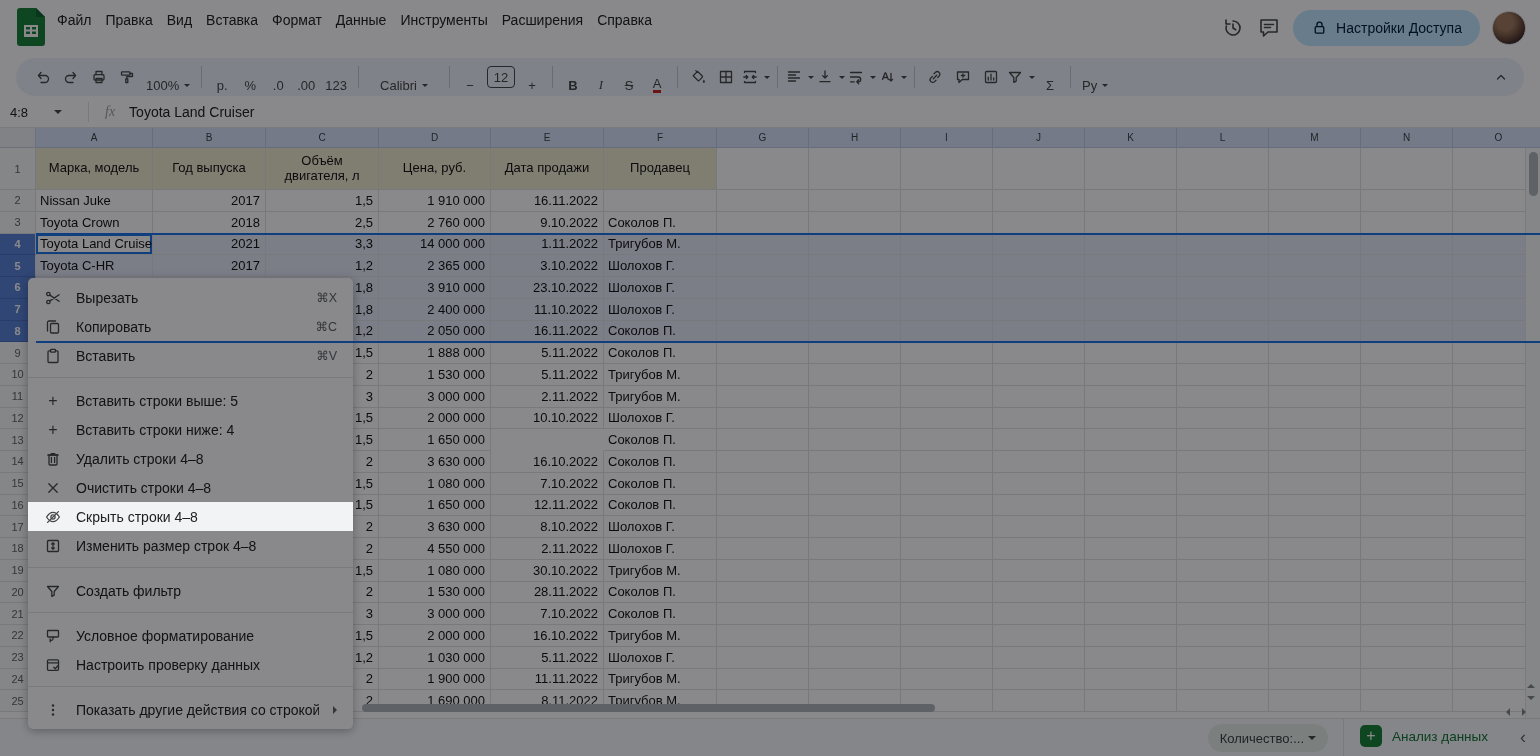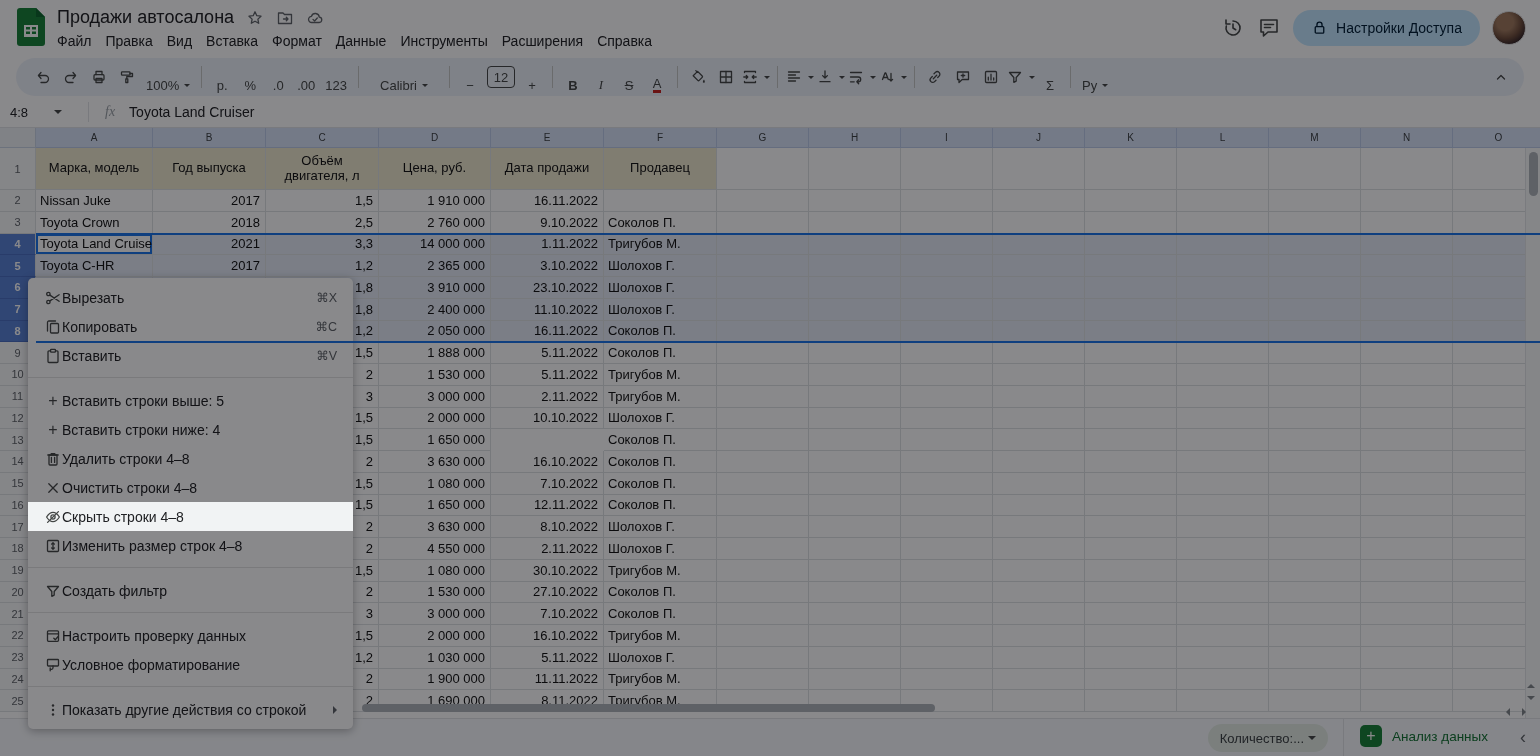--- a/index.html
+++ b/index.html
@@ -69,21 +69,21 @@
   .stats-pill { position:absolute; right:212px; top:5px; height:28px; border-radius:14px; background:#e4ede5; display:flex; align-items:center; padding:0 12px; font-size:13px; color:#3c4043; gap:4px; }
   .stats-pill::after { content:""; border:4px solid transparent; border-top-color:#444746; margin-top:4px; }
   .fdiv2 { position:absolute; right:196px; top:0; width:1px; height:38px; background:#e1e3e6; }
   .explore { position:absolute; right:52px; top:6px; display:flex; align-items:center; gap:10px; }
   .explore-ico { width:22px; height:22px; border-radius:5px; background:#188038; color:#fff; display:flex; align-items:center; justify-content:center; font-size:16px; }
   .explore-lbl { font-size:13.5px; color:#137333; font-weight:500; }
   .panel-collapse { position:absolute; right:14px; top:8px; font-size:18px; color:#5f6368; }
 
   
   .ctx { position:absolute; left:28px; top:278px; width:325px; background:#fff; border-radius:5px; box-shadow:0 2px 10px rgba(0,0,0,.3); padding:5px 0; }
-  .mi { display:flex; align-items:center; height:29px; padding:0 16px; gap:0; }
+  .mi { display:flex; align-items:center; height:29px; padding:0 16px; gap:14px; }
   .mi-ico { width:18px; height:18px; color:#444746; display:flex; align-items:center; justify-content:center; font-size:15px; flex:0 0 auto; }
   .mi-ico svg { width:18px; height:18px; }
   .mi-lbl { font-size:14px; color:#202124; flex:1; white-space:nowrap; overflow:hidden; }
   .mi-sc { font-size:12.5px; color:#5f6368; }
   .mi-sub { width:0; height:0; border:4.5px solid transparent; border-left-color:#5f6368; margin-right:-4px; }
   .mdiv { height:1px; background:#e3e3e3; margin:7px 0 8px 0; }
   .mi.hl { position:relative; z-index:60; background:#f1f3f4; }
 
   
   .dim { position:absolute; inset:0; background:rgba(4,5,8,0.47); z-index:50; pointer-events:none; }
@@ -95,34 +95,20 @@
 
   <header class="topbar">
     <div class="logo">
       <svg viewBox="0 0 28 38">
           <path fill="#188038" d="M3 0h16l9 9v26a3 3 0 0 1-3 3H3a3 3 0 0 1-3-3V3a3 3 0 0 1 3-3z"></path>
           <path fill="#0d652d" d="M19 0l9 9h-9z"></path>
           <path fill="#fff" d="M7 17h14v12H7zm2 2v2.5h4V19zm6 0v2.5h4V19zm-6 4.5V26h4v-2.5zm6 0V26h4v-2.5z"></path>
         </svg>
     </div>
     <div class="title-block">
-      <div class="title-row">
-        <span class="doc-title">Продажи автосалона</span>
-        <span class="title-ico"><svg viewBox="0 0 18 18" fill="none" stroke="currentColor" stroke-width="1.3" stroke-linejoin="round">
-              <path d="M9 2.8l1.8 3.9 4.2.5-3.1 2.9.8 4.2L9 12.2l-3.7 2.1.8-4.2L3 7.2l4.2-.5z"></path>
-            </svg></span>
-        <span class="title-ico"><svg viewBox="0 0 18 18" fill="none" stroke="currentColor" stroke-width="1.3" stroke-linejoin="round">
-              <path d="M2.5 4h4.5L8.5 5.5h7v9h-13z"></path>
-              <path d="M7.5 10h4.5M10.3 8.2 12 10l-1.7 1.8" stroke-linecap="round"></path>
-            </svg></span>
-        <span class="title-ico"><svg viewBox="0 0 18 18" fill="none" stroke="currentColor" stroke-width="1.3" stroke-linejoin="round" stroke-linecap="round">
-              <path d="M5.8 13.5a3.1 3.1 0 0 1-.3-6.2 4 4 0 0 1 7.8.8 2.7 2.7 0 0 1-.5 5.4z"></path>
-              <path d="M7 10.4l1.6 1.6 2.7-3"></path>
-            </svg></span>
-      </div>
       <nav class="menubar">
           <span class="menu-item">Файл</span>
           <span class="menu-item">Правка</span>
           <span class="menu-item">Вид</span>
           <span class="menu-item">Вставка</span>
           <span class="menu-item">Формат</span>
           <span class="menu-item">Данные</span>
           <span class="menu-item">Инструменты</span>
           <span class="menu-item">Расширения</span>
           <span class="menu-item">Справка</span>
@@ -672,21 +658,21 @@
           <div class="cell " style="width: 92px; height: 21.75px;"></div>
           <div class="cell " style="width: 92px; height: 21.75px;"></div>
           <div class="cell " style="width: 92px; height: 21.75px;"></div>
         </div>
         <div class="grow" style="height: 21.75px;">
           <div class="rn">20</div>
           <div class="cell la" style="width: 117px; height: 21.75px;"></div>
           <div class="cell ra" style="width: 113px; height: 21.75px;"></div>
           <div class="cell ra" style="width: 113px; height: 21.75px;">2</div>
           <div class="cell ra" style="width: 112px; height: 21.75px;">1 530 000</div>
-          <div class="cell ra" style="width: 113px; height: 21.75px;">27.10.2022</div>
+          <div class="cell ra" style="width: 113px; height: 21.75px;">28.11.2022</div>
           <div class="cell la" style="width: 113px; height: 21.75px;">Соколов П.</div>
           <div class="cell " style="width: 92px; height: 21.75px;"></div>
           <div class="cell " style="width: 92px; height: 21.75px;"></div>
           <div class="cell " style="width: 92px; height: 21.75px;"></div>
           <div class="cell " style="width: 92px; height: 21.75px;"></div>
           <div class="cell " style="width: 92px; height: 21.75px;"></div>
           <div class="cell " style="width: 92px; height: 21.75px;"></div>
           <div class="cell " style="width: 92px; height: 21.75px;"></div>
           <div class="cell " style="width: 92px; height: 21.75px;"></div>
           <div class="cell " style="width: 92px; height: 21.75px;"></div>
@@ -893,35 +879,35 @@
           <svg viewBox="0 0 18 18" fill="none" stroke="currentColor" stroke-width="1.3" stroke-linecap="round" stroke-linejoin="round">
             <path d="M3.5 4.5h11l-4.3 5v3.6l-2.4 1.2V9.5z"></path>
           </svg>
         </span>
         <span class="mi-lbl">Создать фильтр</span>
       </div>
       <div class="mdiv"></div>
       <div class="mi">
         <span class="mi-ico">
           <svg viewBox="0 0 18 18" fill="none" stroke="currentColor" stroke-width="1.3" stroke-linecap="round" stroke-linejoin="round">
+            <rect x="3.5" y="3.5" width="11" height="6.5" rx="0.8"></rect>
+            <path d="M9 10v1.8a1.5 1.5 0 0 1-1.5 1.5H6.2M6.2 14.8v-3"></path>
+          </svg>
+        </span>
+        <span class="mi-lbl">Условное форматирование</span>
+      </div>
+      <div class="mi">
+        <span class="mi-ico">
+          <svg viewBox="0 0 18 18" fill="none" stroke="currentColor" stroke-width="1.3" stroke-linecap="round" stroke-linejoin="round">
             <rect x="3.5" y="3.8" width="11" height="10.5" rx="1"></rect>
             <path d="M3.5 6.8h11"></path>
             <path d="M9.8 11.3l1.5 1.5 2.6-3"></path>
           </svg>
         </span>
         <span class="mi-lbl">Настроить проверку данных</span>
-      </div>
-      <div class="mi">
-        <span class="mi-ico">
-          <svg viewBox="0 0 18 18" fill="none" stroke="currentColor" stroke-width="1.3" stroke-linecap="round" stroke-linejoin="round">
-            <rect x="3.5" y="3.5" width="11" height="6.5" rx="0.8"></rect>
-            <path d="M9 10v1.8a1.5 1.5 0 0 1-1.5 1.5H6.2M6.2 14.8v-3"></path>
-          </svg>
-        </span>
-        <span class="mi-lbl">Условное форматирование</span>
       </div>
       <div class="mdiv"></div>
       <div class="mi">
         <span class="mi-ico">
           <svg viewBox="0 0 18 18" fill="currentColor">
             <circle cx="9" cy="4.5" r="1.2"></circle>
             <circle cx="9" cy="9" r="1.2"></circle>
             <circle cx="9" cy="13.5" r="1.2"></circle>
           </svg>
         </span>

